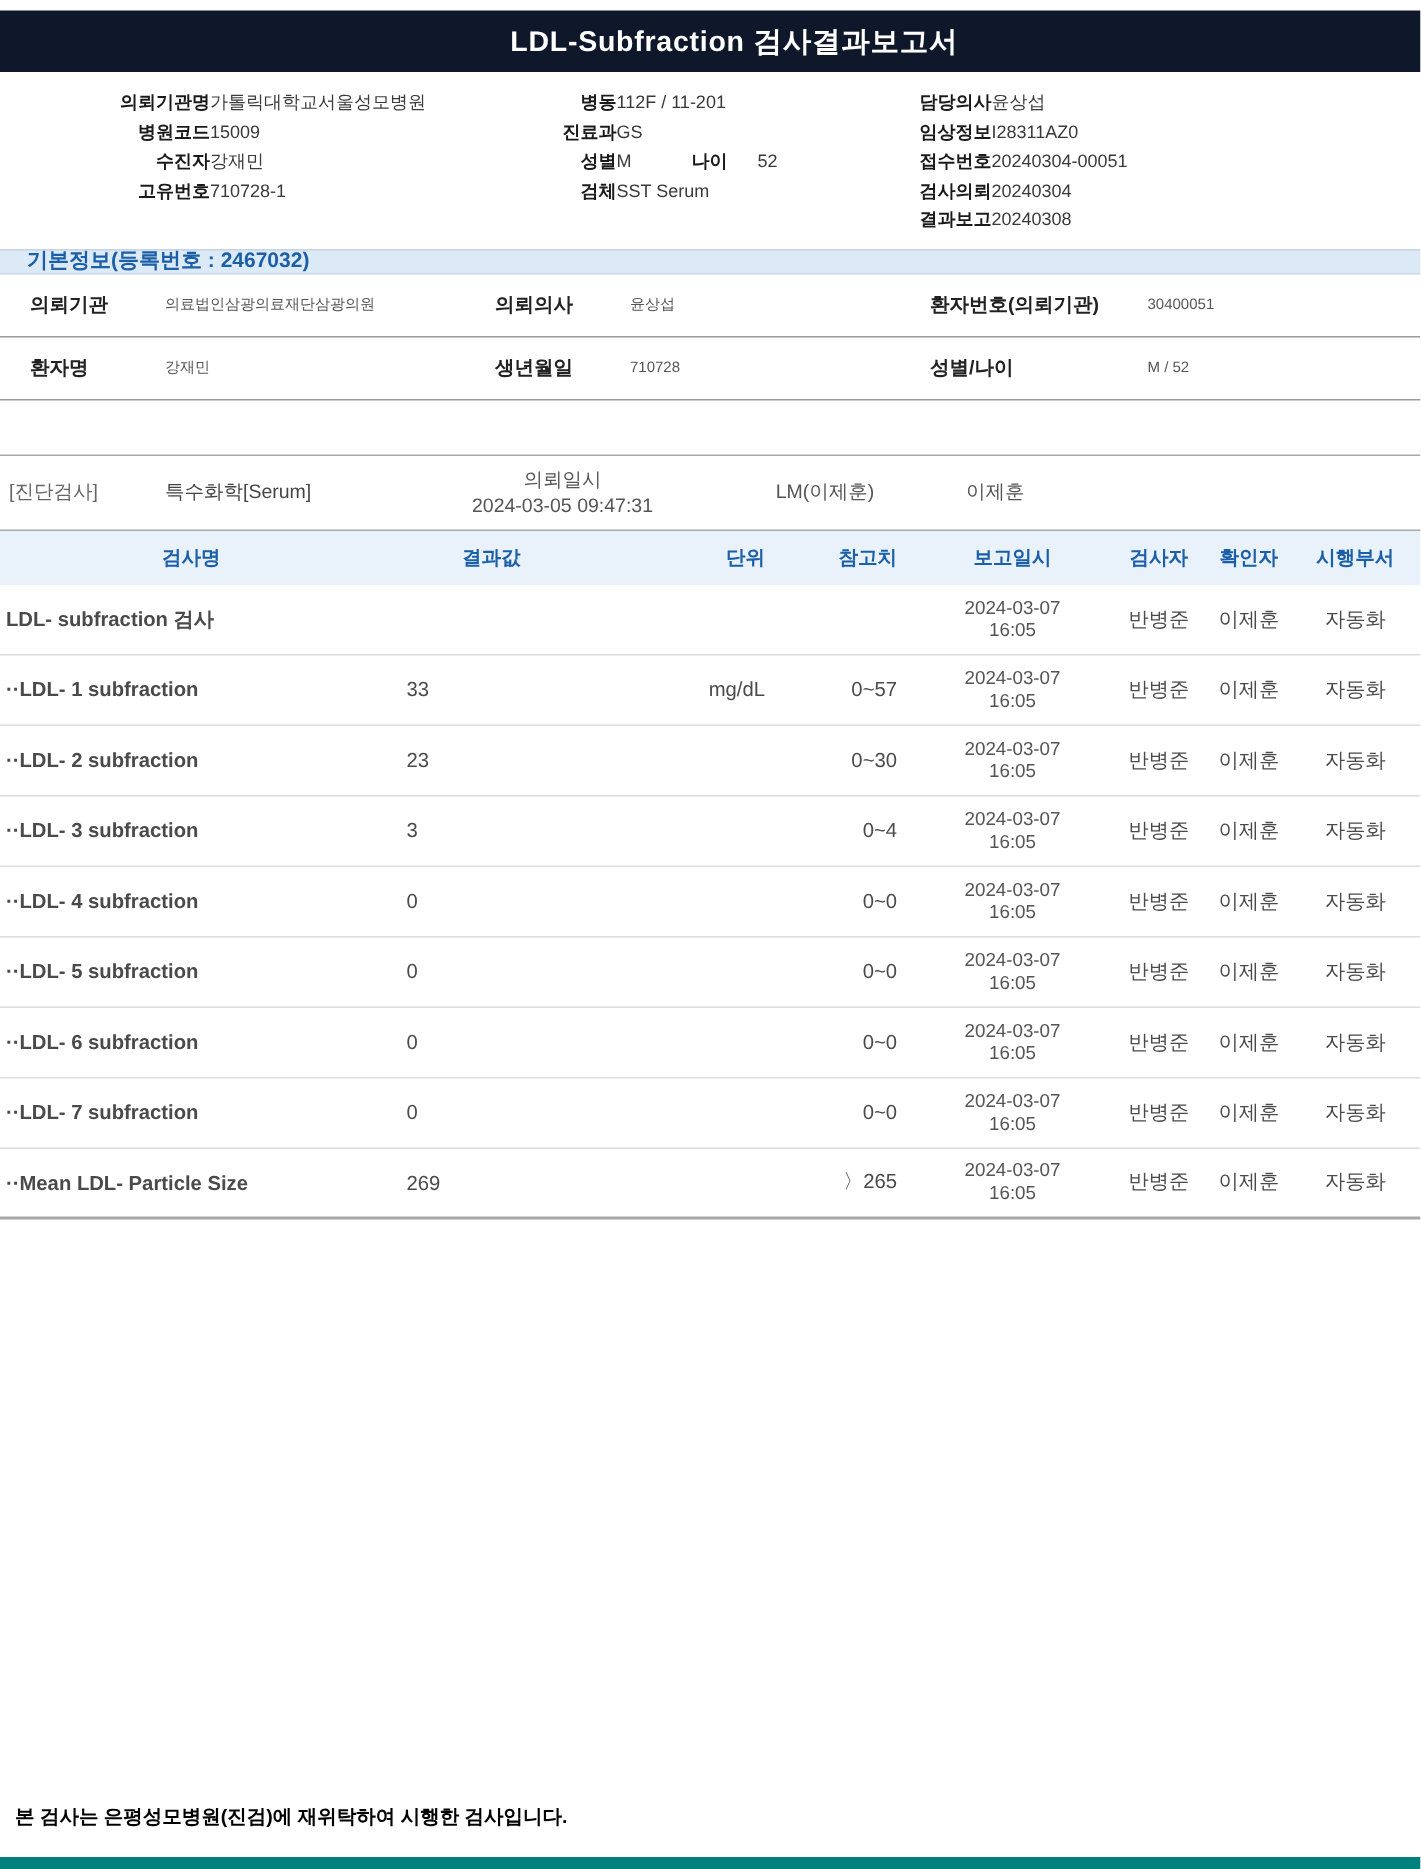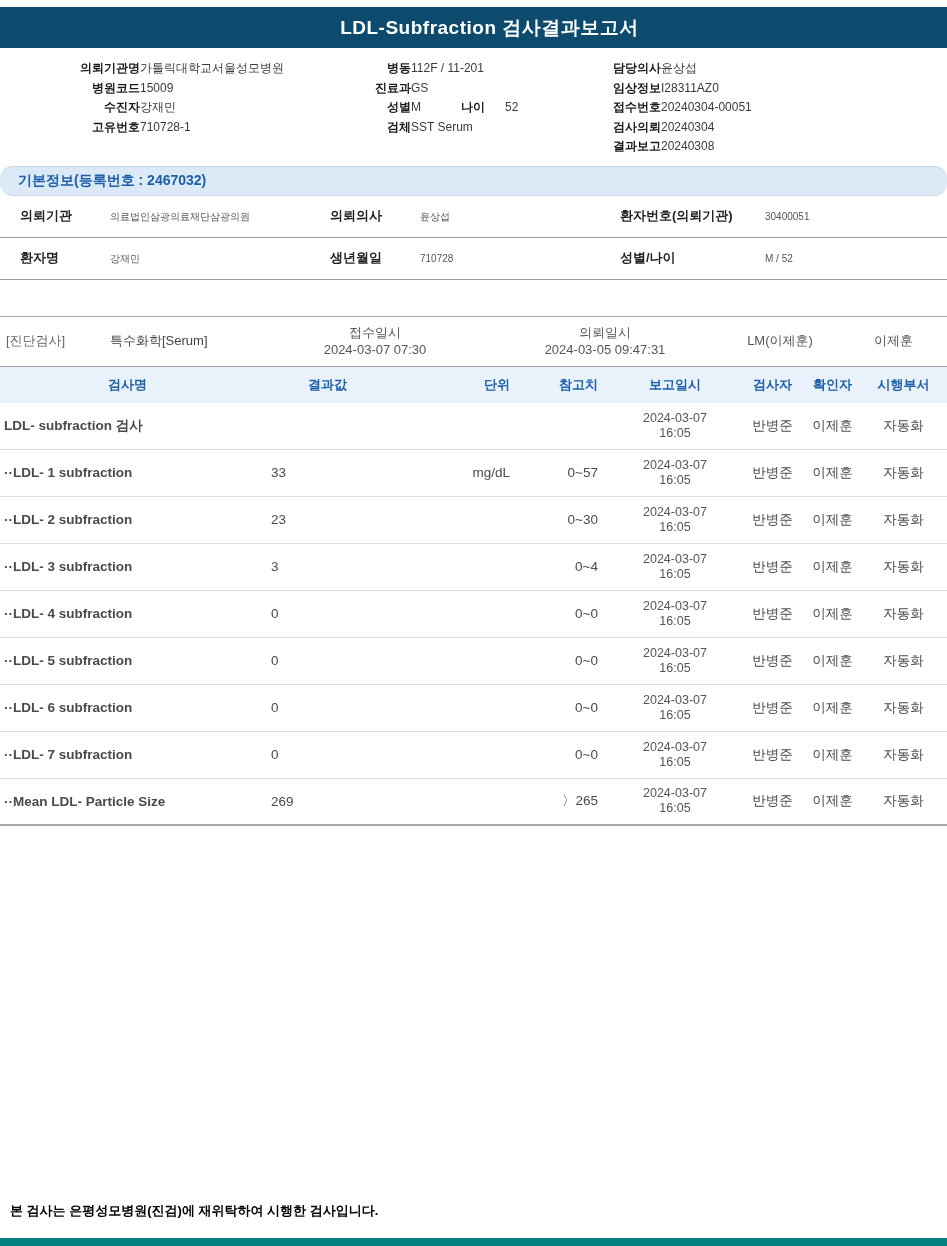--- a/index.html
+++ b/index.html
@@ -1,37 +1,37 @@
 <!DOCTYPE html>
 <html><head>
 <meta charset="utf-8">
 <style>
   * { margin:0; padding:0; box-sizing:border-box; }
   body { background:#ffffff; font-family:"Liberation Sans", sans-serif; }
   .page { width:947px; height:1246px; position:relative; background:#fff; overflow:hidden; }
 
   
-  .title-bar { margin-top:7px; height:41px; background:#0c4a6e; display:flex; align-items:center; justify-content:center;padding-left:32px; }
+  .title-bar { margin-top:7px; height:41px; background:#0f172a; display:flex; align-items:center; justify-content:center;padding-left:32px; }
   .title-bar span { color:#ffffff; font-size:19px; font-weight:bold; letter-spacing:.5px; }
 
   
   .header-info { display:flex; padding:11px 0 9px 38px; }
   .col-left  { width:307px; }
   .col-mid   { width:230px; }
   .col-right { flex:1; }
   .info-row   { display:flex; font-size:12px; line-height:19.5px; }
   .info-label { font-weight:bold; color:#1a1a1a; flex-shrink:0;text-align:right; }
   .col-left  .info-label { width:102px; }
   .col-mid   .info-label { width:66px; }
   .col-right .info-label { width:86px; }
   .info-label.second { width:auto; margin-left:40px; margin-right:20px; }
   .info-value { color:#3a3a3a; white-space:nowrap; }
 
   
-  .section-bar { height:30px; background:#dce9f6; border-top:1px solid #c6d4e3; border-bottom:1px solid #cdd9e6; display:flex; align-items:center; padding-left:18px;border-radius:13px; }
+  .section-bar { height:17px; background:#dce9f6; border-top:1px solid #c6d4e3; border-bottom:1px solid #cdd9e6; display:flex; align-items:center; padding-left:18px; }
   .section-bar span { color:#1b5fa8; font-weight:bold; font-size:14px; }
 
   
   .bi-row { display:grid; grid-template-columns:110px 200px 110px 180px 165px 182px; border-bottom:1px solid #9a9a9a; align-items:center; padding:10px 0; min-height:42px; }
   .bi-label { font-weight:bold; font-size:13px; color:#222; padding-left:20px; }
   .bi-value { font-size:10px; color:#555; padding-right:14px; line-height:17px; }
 
   
   .exam-row { margin-top:36px; border-top:1px solid #a8a8a8; border-bottom:1px solid #a8a8a8; display:flex; align-items:center; height:51px; font-size:13px; color:#555; }
   .exam-c1 { width:110px; padding-left:6px; color:#666; }
@@ -154,24 +154,20 @@
         <div class="bi-label">생년월일</div>
         <div class="bi-value">710728</div>
         <div class="bi-label">성별/나이</div>
         <div class="bi-value">M / 52</div>
       </div>
     </div>
 
   <div class="exam-row">
     <div class="exam-c1">[진단검사]</div>
     <div class="exam-c2">특수화학[Serum]</div>
-    <div class="exam-c3 two-line">
-      <div>접수일시</div>
-      <div>2024-03-07 07:30</div>
-    </div>
     <div class="exam-c4 two-line">
       <div>의뢰일시</div>
       <div>2024-03-05 09:47:31</div>
     </div>
     <div class="exam-c5">LM(이제훈)</div>
     <div class="exam-c6">이제훈</div>
   </div>
 
   <div class="results-header grid">
     <div class="hcell">검사명</div>

